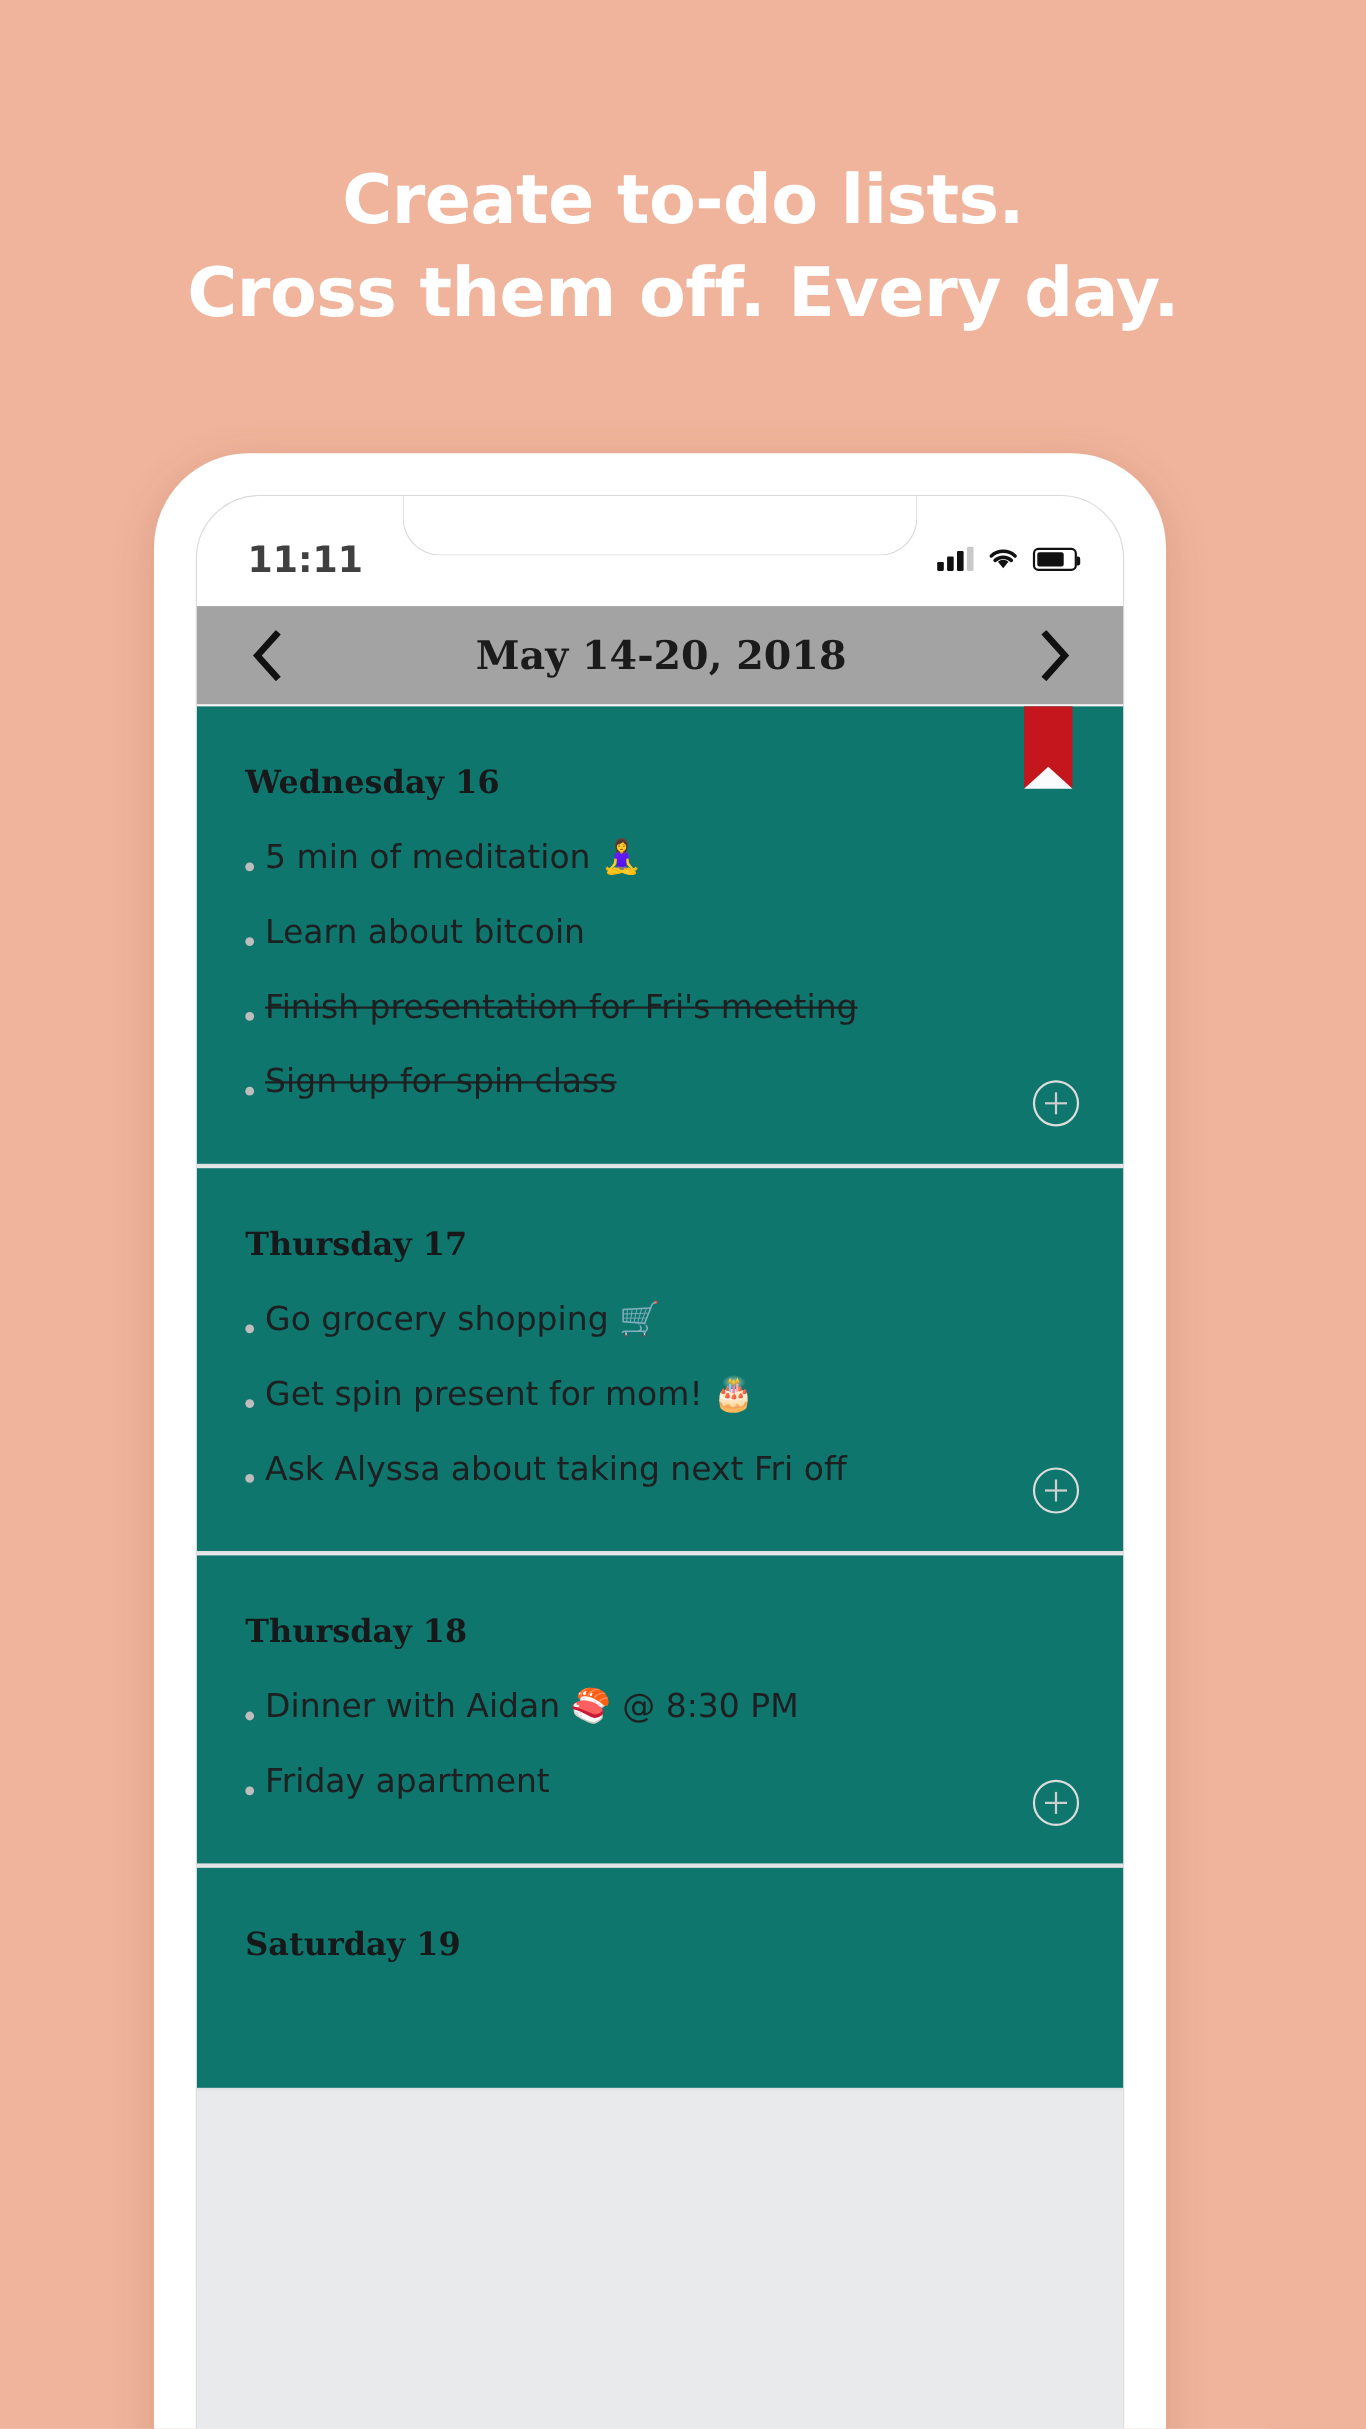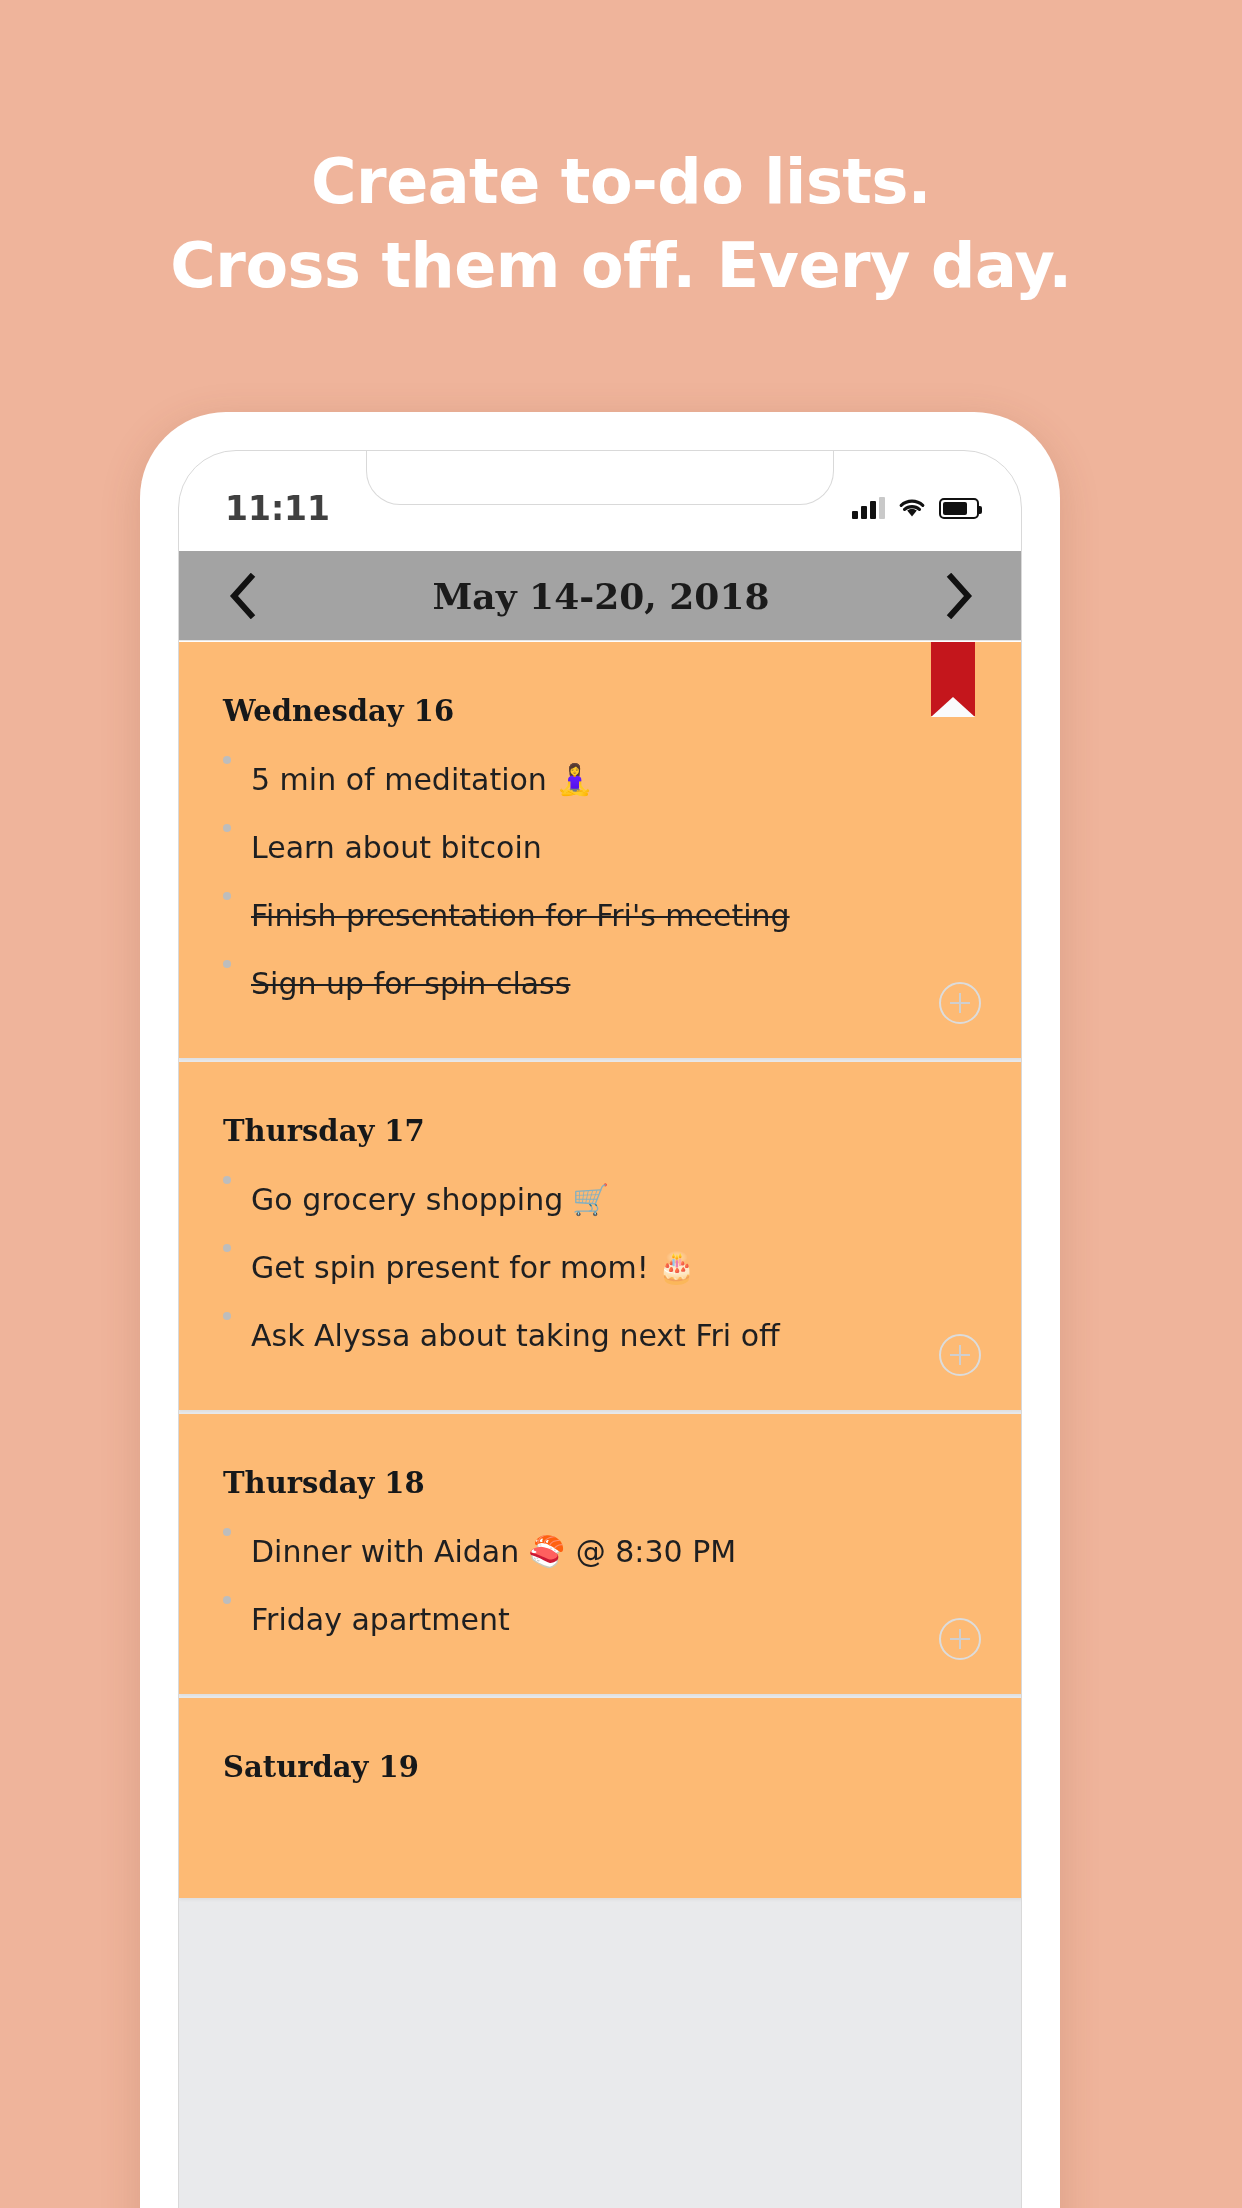--- a/index.html
+++ b/index.html
@@ -171,38 +171,38 @@
     position: absolute;
     top: 191px; left: 0;
     width: 844px;
     height: 1659px;
     background: #e9eaec;
     overflow: hidden;
   }
 
   .day-card {
     position: relative;
-    background: #fdba74;
+    background: #0f766e;
     margin-bottom: 4px;
     padding: 52px 44px 40px 44px;
     box-shadow: 0 2px 3px rgba(0,0,0,0.05);
   }
 
   .day-title {
     font-family: "DejaVu Serif", serif;
     font-weight: bold;
     font-size: 29px;
     color: #16181a;
     margin-bottom: 18px;
   }
 
   .todo-item {
     display: flex;
-    align-items: flex-start;
-    gap: 20px;
+    align-items: flex-end;
+    gap: 10px;
     padding: 16px 0;
     font-family: "DejaVu Sans", sans-serif;
     font-size: 30px;
     color: #1e1f21;
     line-height: 1.2;
   }
   .todo-bullet {
     flex: none;
     width: 8px; height: 8px;
     border-radius: 50%;

